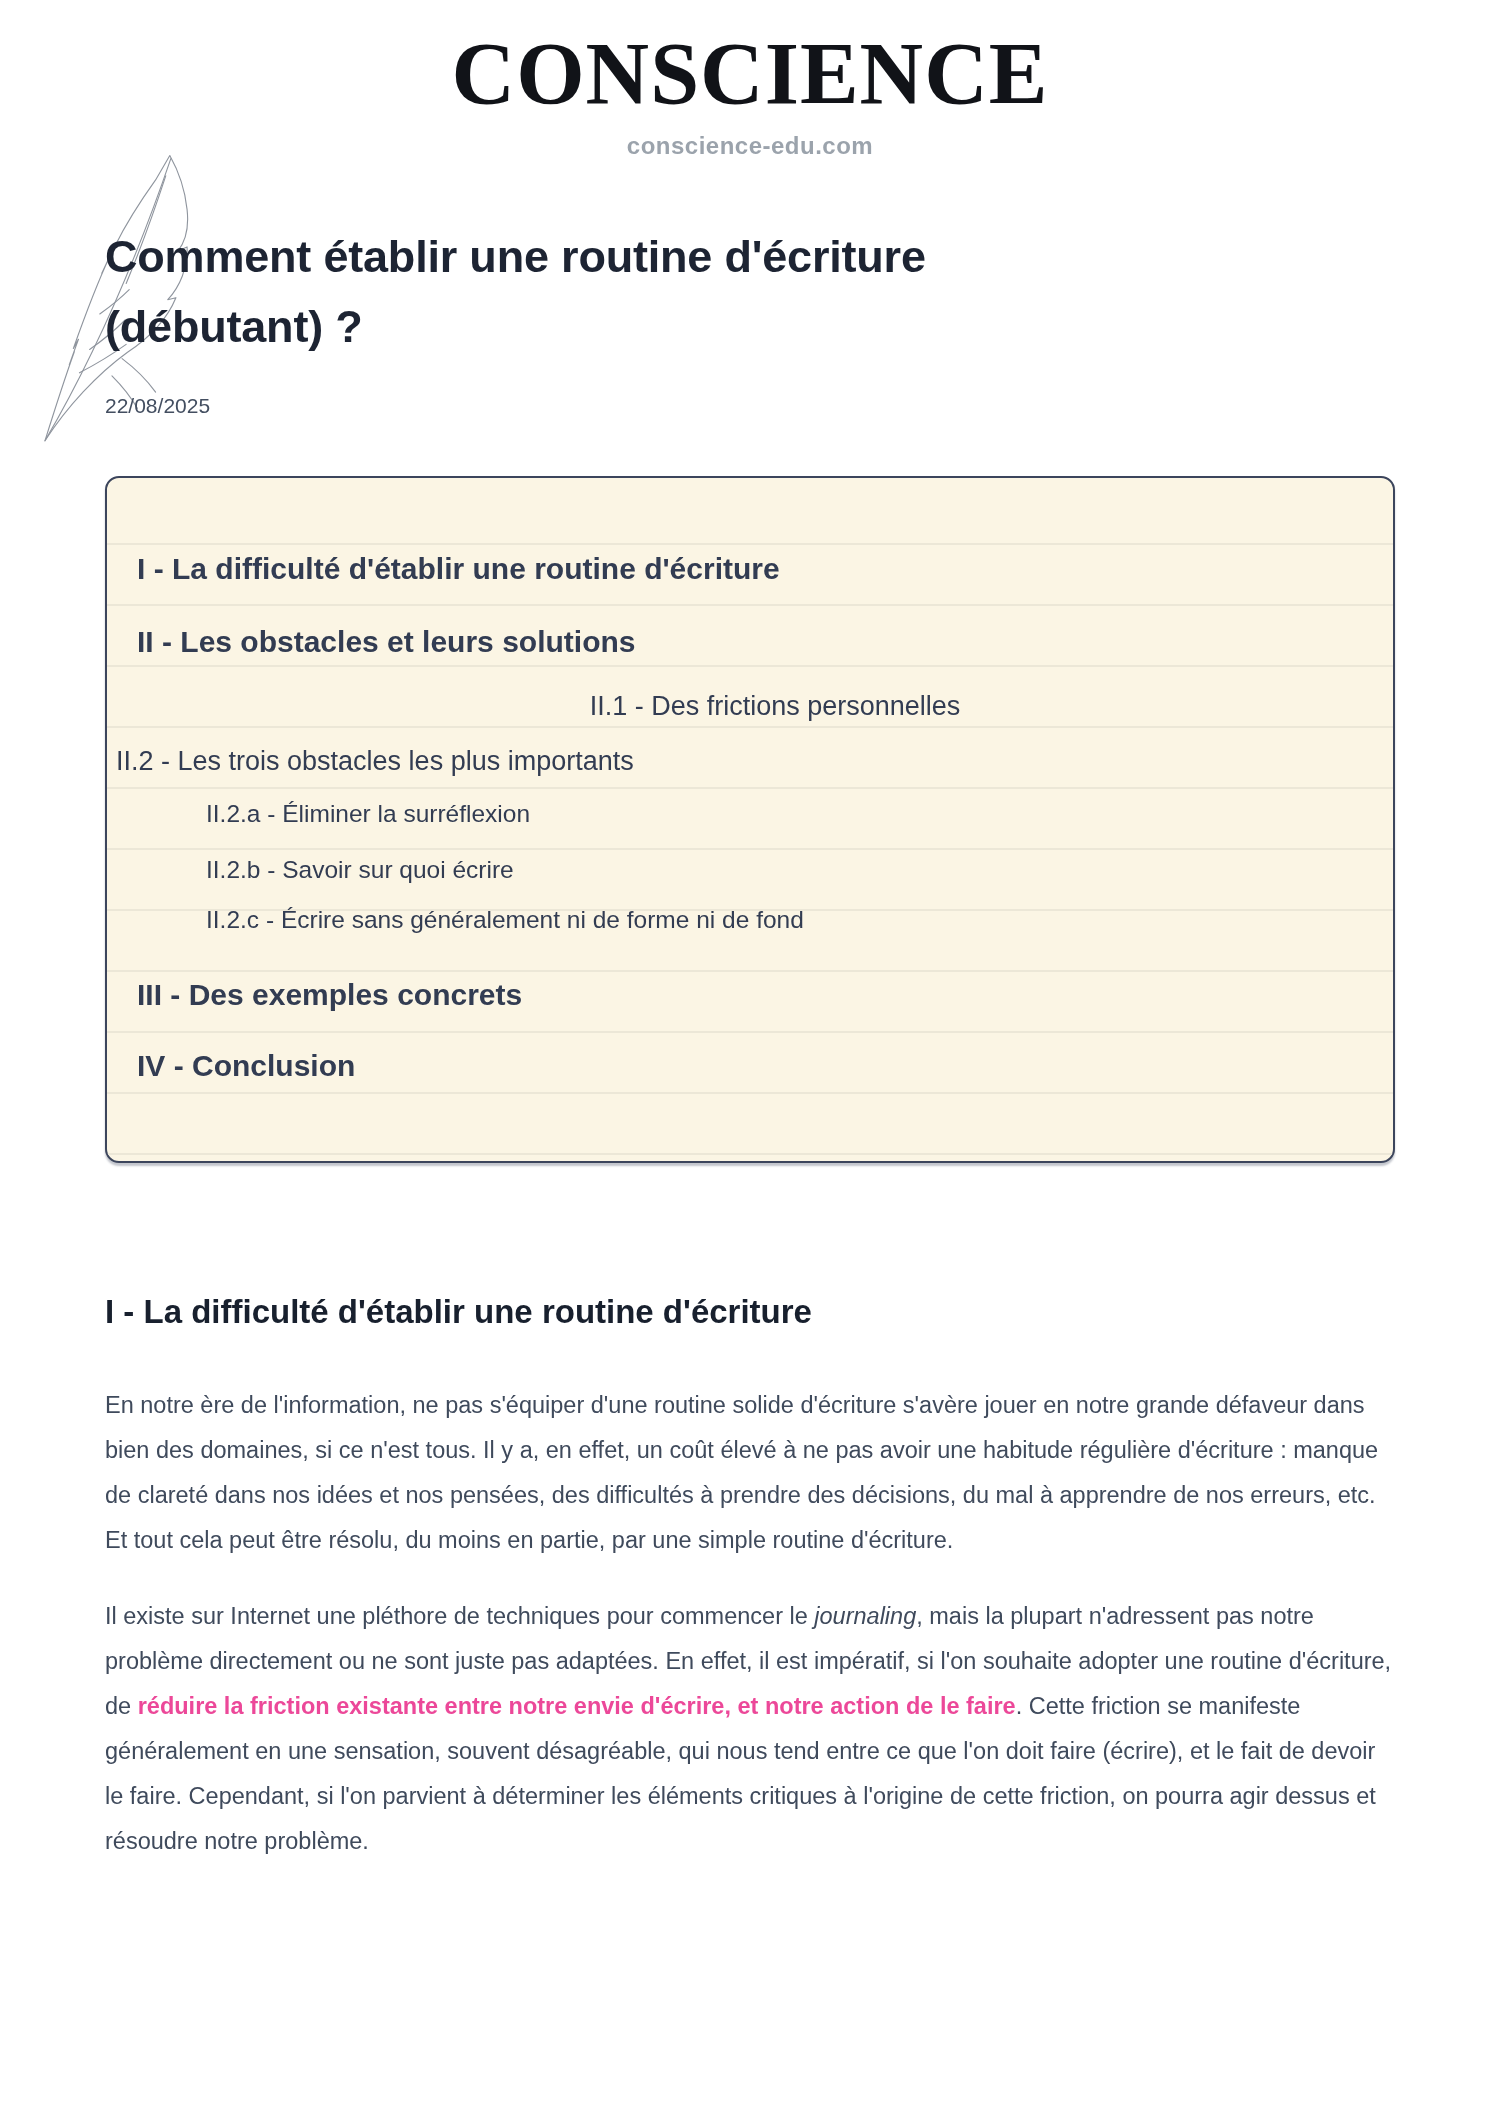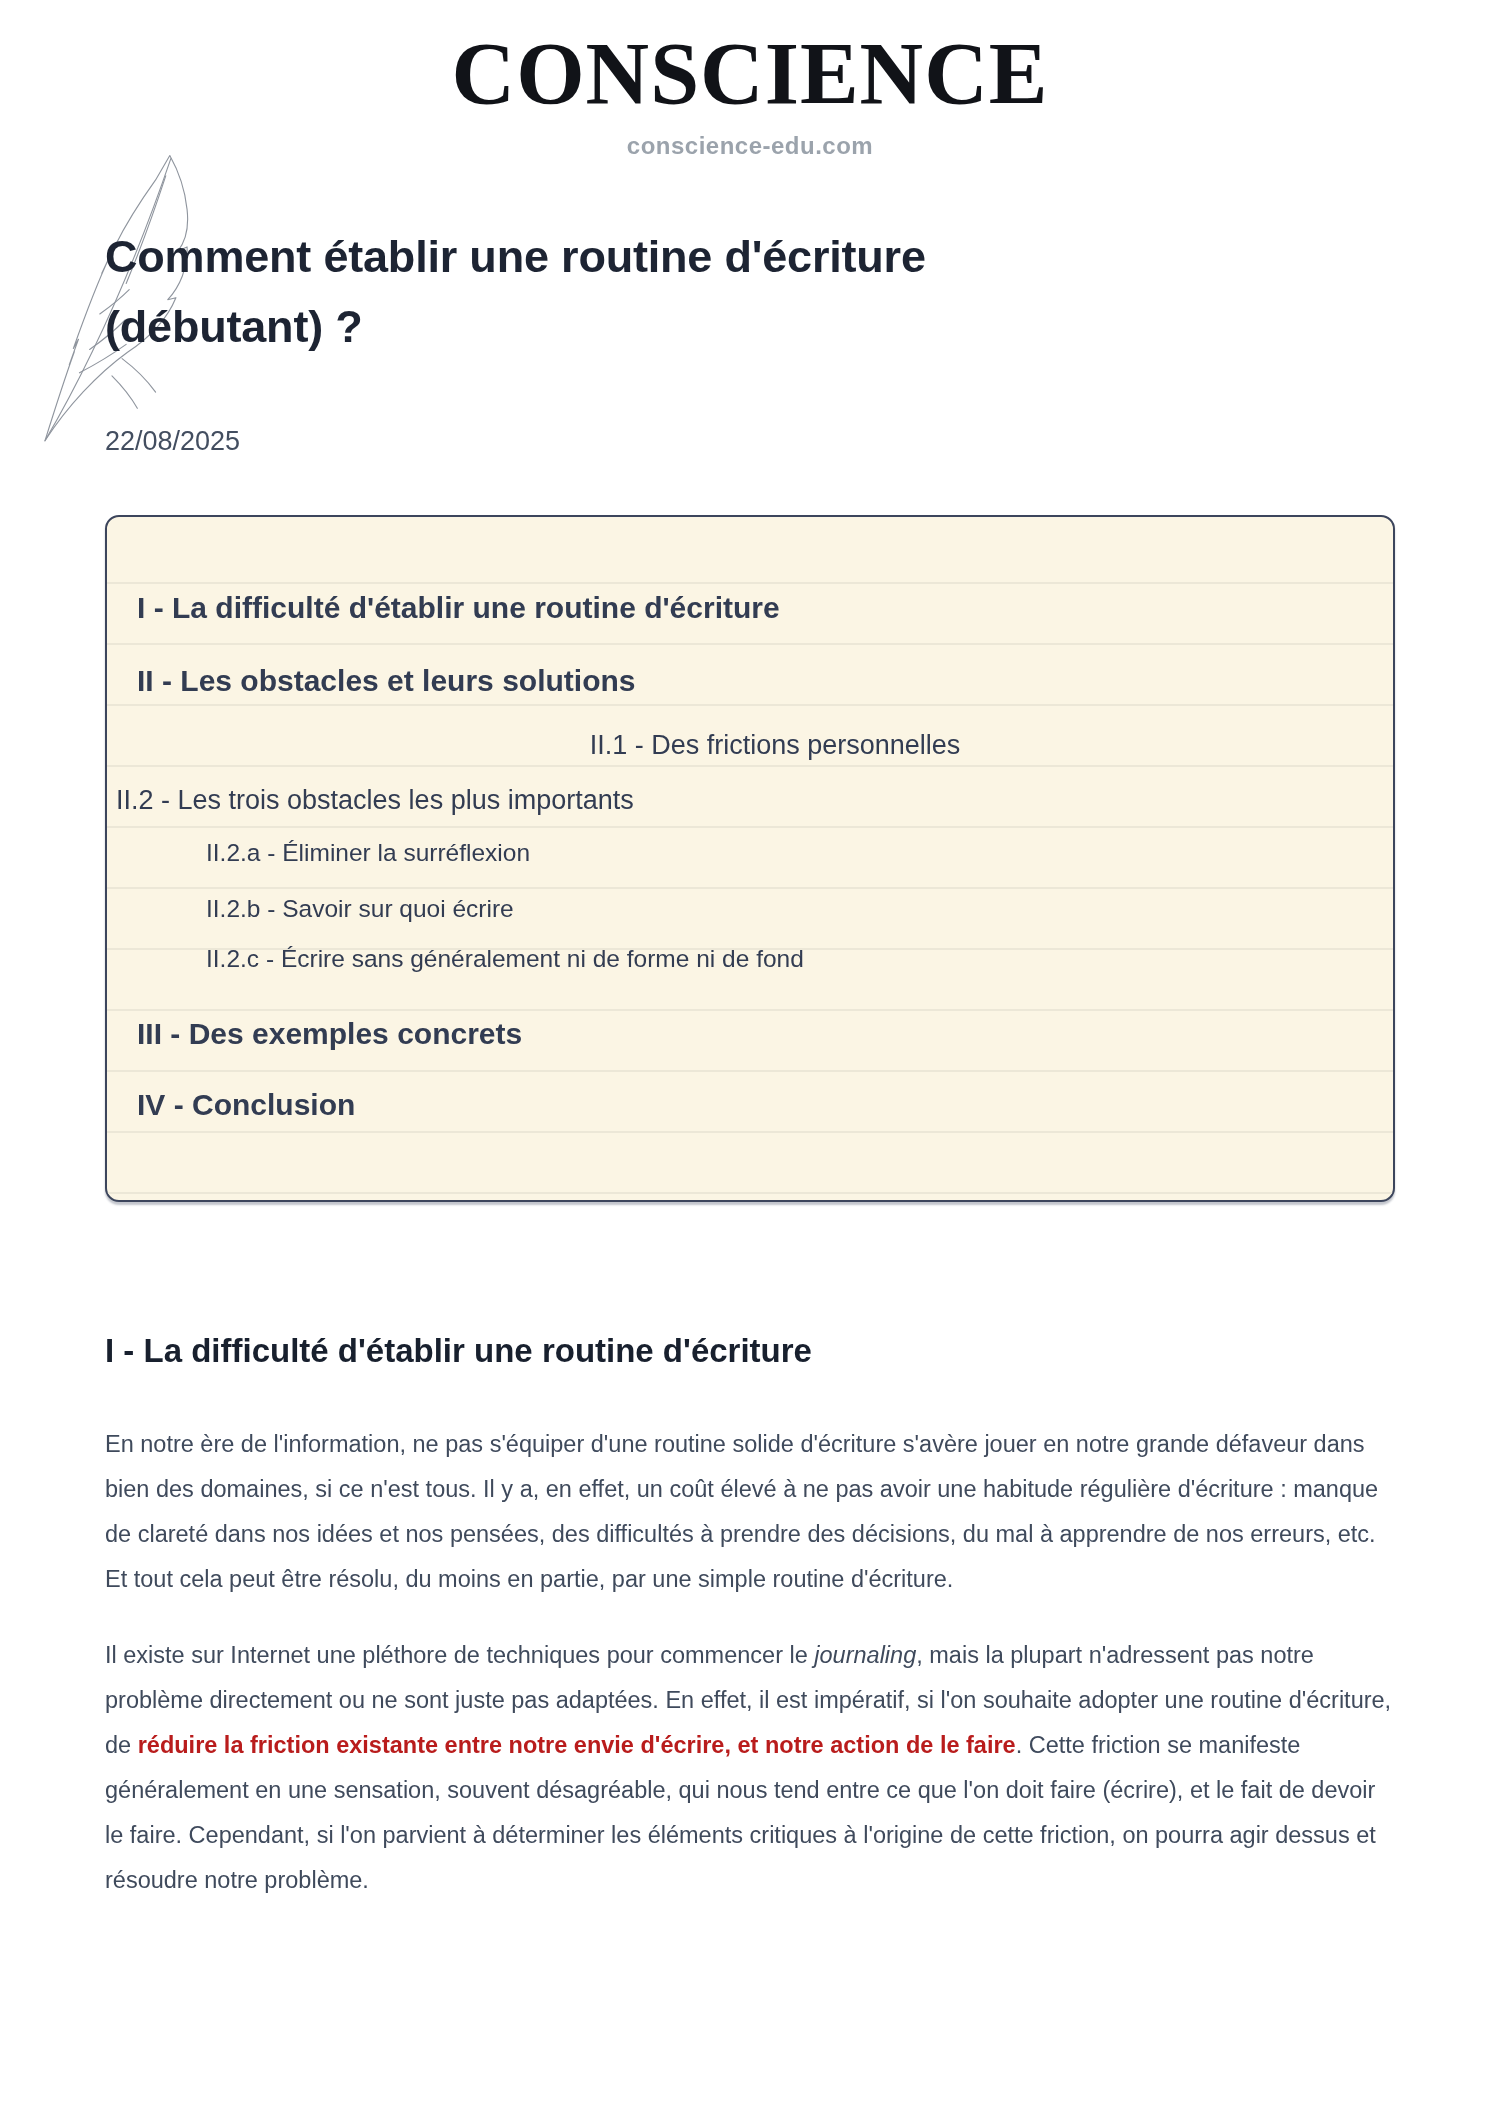--- a/index.html
+++ b/index.html
@@ -53,22 +53,22 @@
     z-index: 1;
     margin-top: 62px;
     max-width: 960px;
     font-size: 45px;
     font-weight: 700;
     line-height: 1.55;
     color: #1d2433;
     letter-spacing: -0.2px;
   }
   .article-date {
-    margin-top: 64px;
-    font-size: 27px;
+    margin-top: 32px;
+    font-size: 21px;
     color: #434e60;
   }
 
   
   .toc-box {
     position: relative;
     margin-top: 58px;
     width: 1290px;
     height: 687px;
     background-color: #fbf5e4;
@@ -111,21 +111,21 @@
     font-weight: 700;
     color: #18202e;
   }
   .body-par {
     margin-top: 31px;
     font-size: 23.5px;
     line-height: 45px;
     color: #3f4a5c;
   }
   .body-par:first-of-type { margin-top: 52px; }
-  .body-par .b { font-weight: 700; color: #b91c1c; }
+  .body-par .b { font-weight: 700; color: #ec4899; }
   .body-par .i { font-style: italic; }
 
   
   .footer {
     position: absolute;
     left: 0;
     right: 0;
     top: 2052px;
     padding: 0 30px;
     height: 40px;

